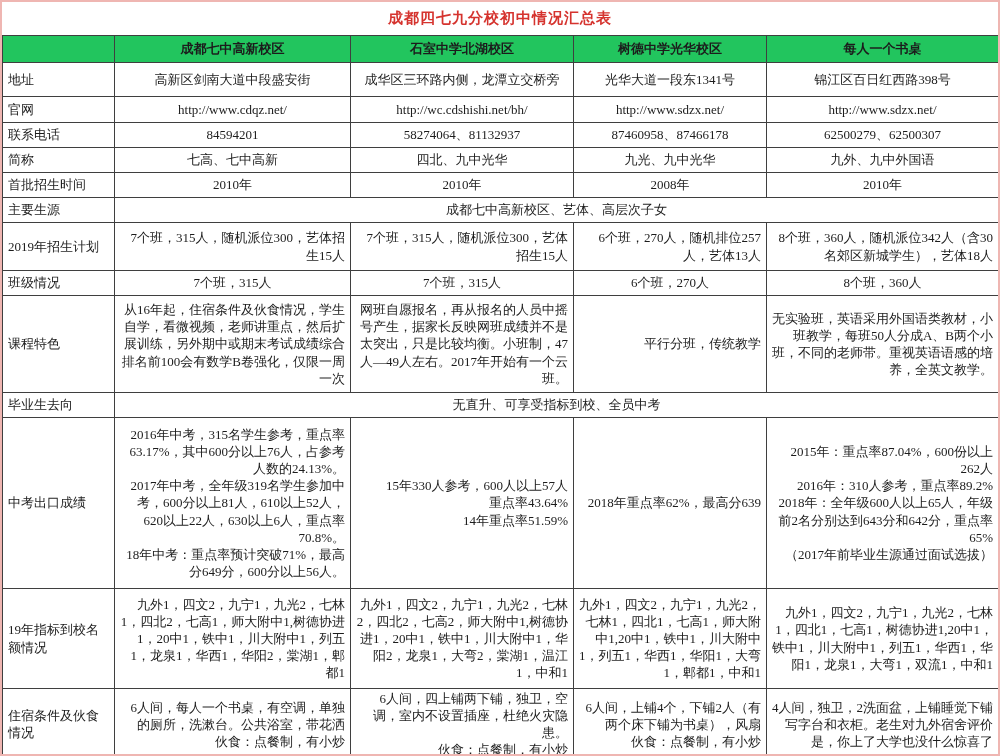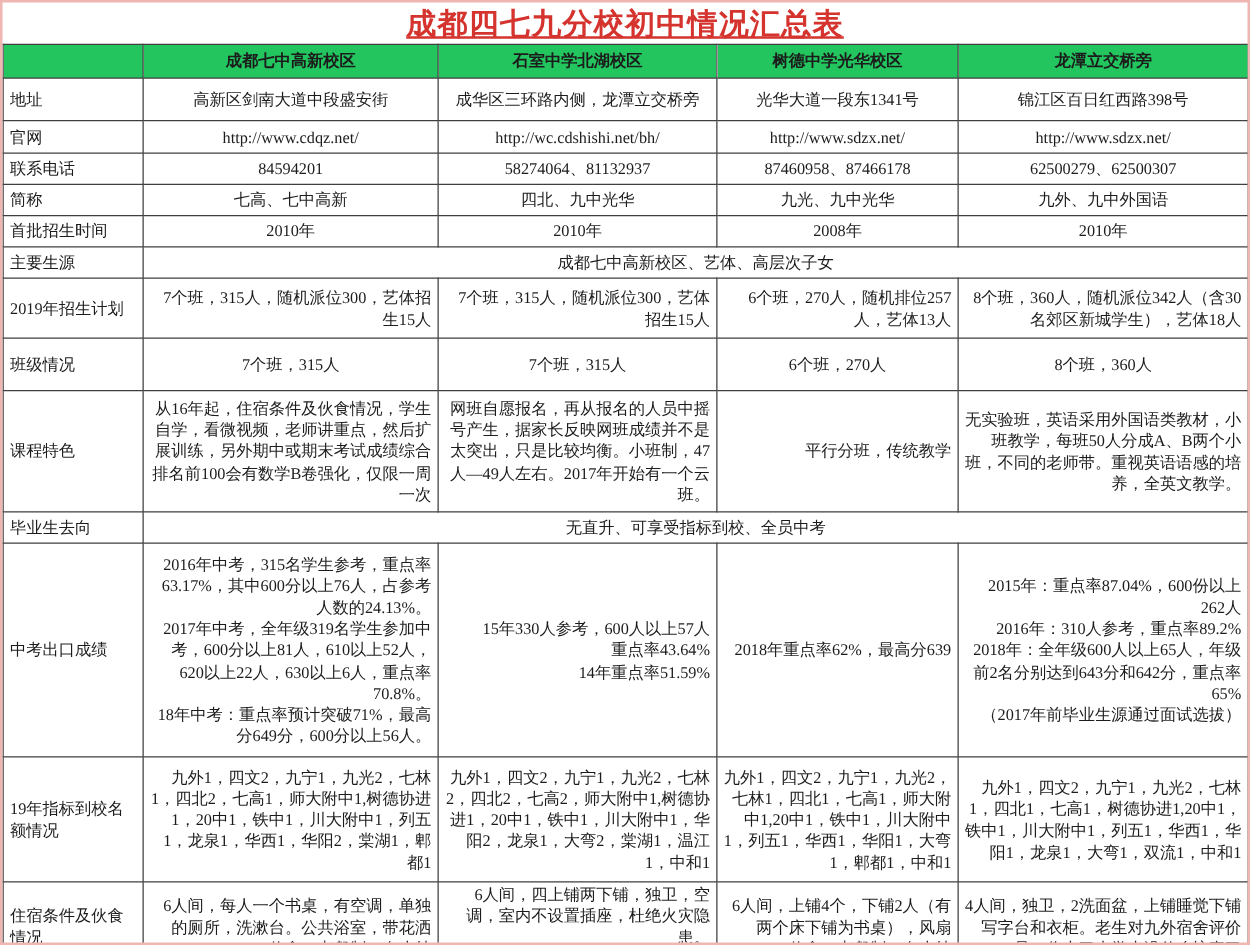--- a/index.html
+++ b/index.html
@@ -11,24 +11,23 @@
     overflow: hidden;
     font-family: "Liberation Serif", "DejaVu Serif", serif;
     color: #1c1c1c;
   }
   .title-bar {
     height: 33px;
     display: flex; align-items: center; justify-content: center;
   }
   .title-bar .title-text {
     color: #d5332e;
-    font-size: 24px;
+    font-size: 15px;
     font-weight: bold;
     letter-spacing: 1px;
-    text-decoration: underline;
   }
   table.school-table {
     width: 100%;
     border-collapse: collapse;
     table-layout: fixed;
   }
   table.school-table th,
   table.school-table td {
     border: 1px solid #3f3f3f;
     overflow: hidden;
@@ -56,21 +55,21 @@
   td.l { text-align: right; margin-left: 21px; }
   
   tr.r-header { height: 27px; }
   tr.r-addr   { height: 34px; }
   tr.r-web    { height: 26px; margin-left: 12px; }
   tr.r-tel    { height: 25px; }
   tr.r-abbr   { height: 25px; }
   tr.r-first  { height: 25px; }
   tr.r-source { height: 25px; }
   tr.r-plan   { height: 48px; }
-  tr.r-class  { height: 42px; }
+  tr.r-class  { height: 25px; }
   tr.r-course { height: 97px; }
   tr.r-grad   { height: 25px; }
   tr.r-exam   { height: 171px; }
   tr.r-quota  { height: 100px; }
   tr.r-dorm   { height: 70px; }
 </style>
 </head>
 <body>
 
 <div class="page">
@@ -86,21 +85,21 @@
       <col style="width:193px">
       <col style="width:232px">
     </colgroup>
 
     <tbody>
         <tr class="r-header">
       <th class="col-header"></th>
       <th class="col-header">成都七中高新校区</th>
       <th class="col-header">石室中学北湖校区</th>
       <th class="col-header">树德中学光华校区</th>
-      <th class="col-header">龙潭立交桥旁</th>
+      <th class="col-header">每人一个书桌</th>
     </tr>
 
     <tr class="r-addr">
       <td class="row-label">地址</td>
       <td class="c">高新区剑南大道中段盛安街</td>
       <td class="c">成华区三环路内侧，龙潭立交桥旁</td>
       <td class="c">光华大道一段东1341号</td>
       <td class="c">锦江区百日红西路398号</td>
     </tr>
 

